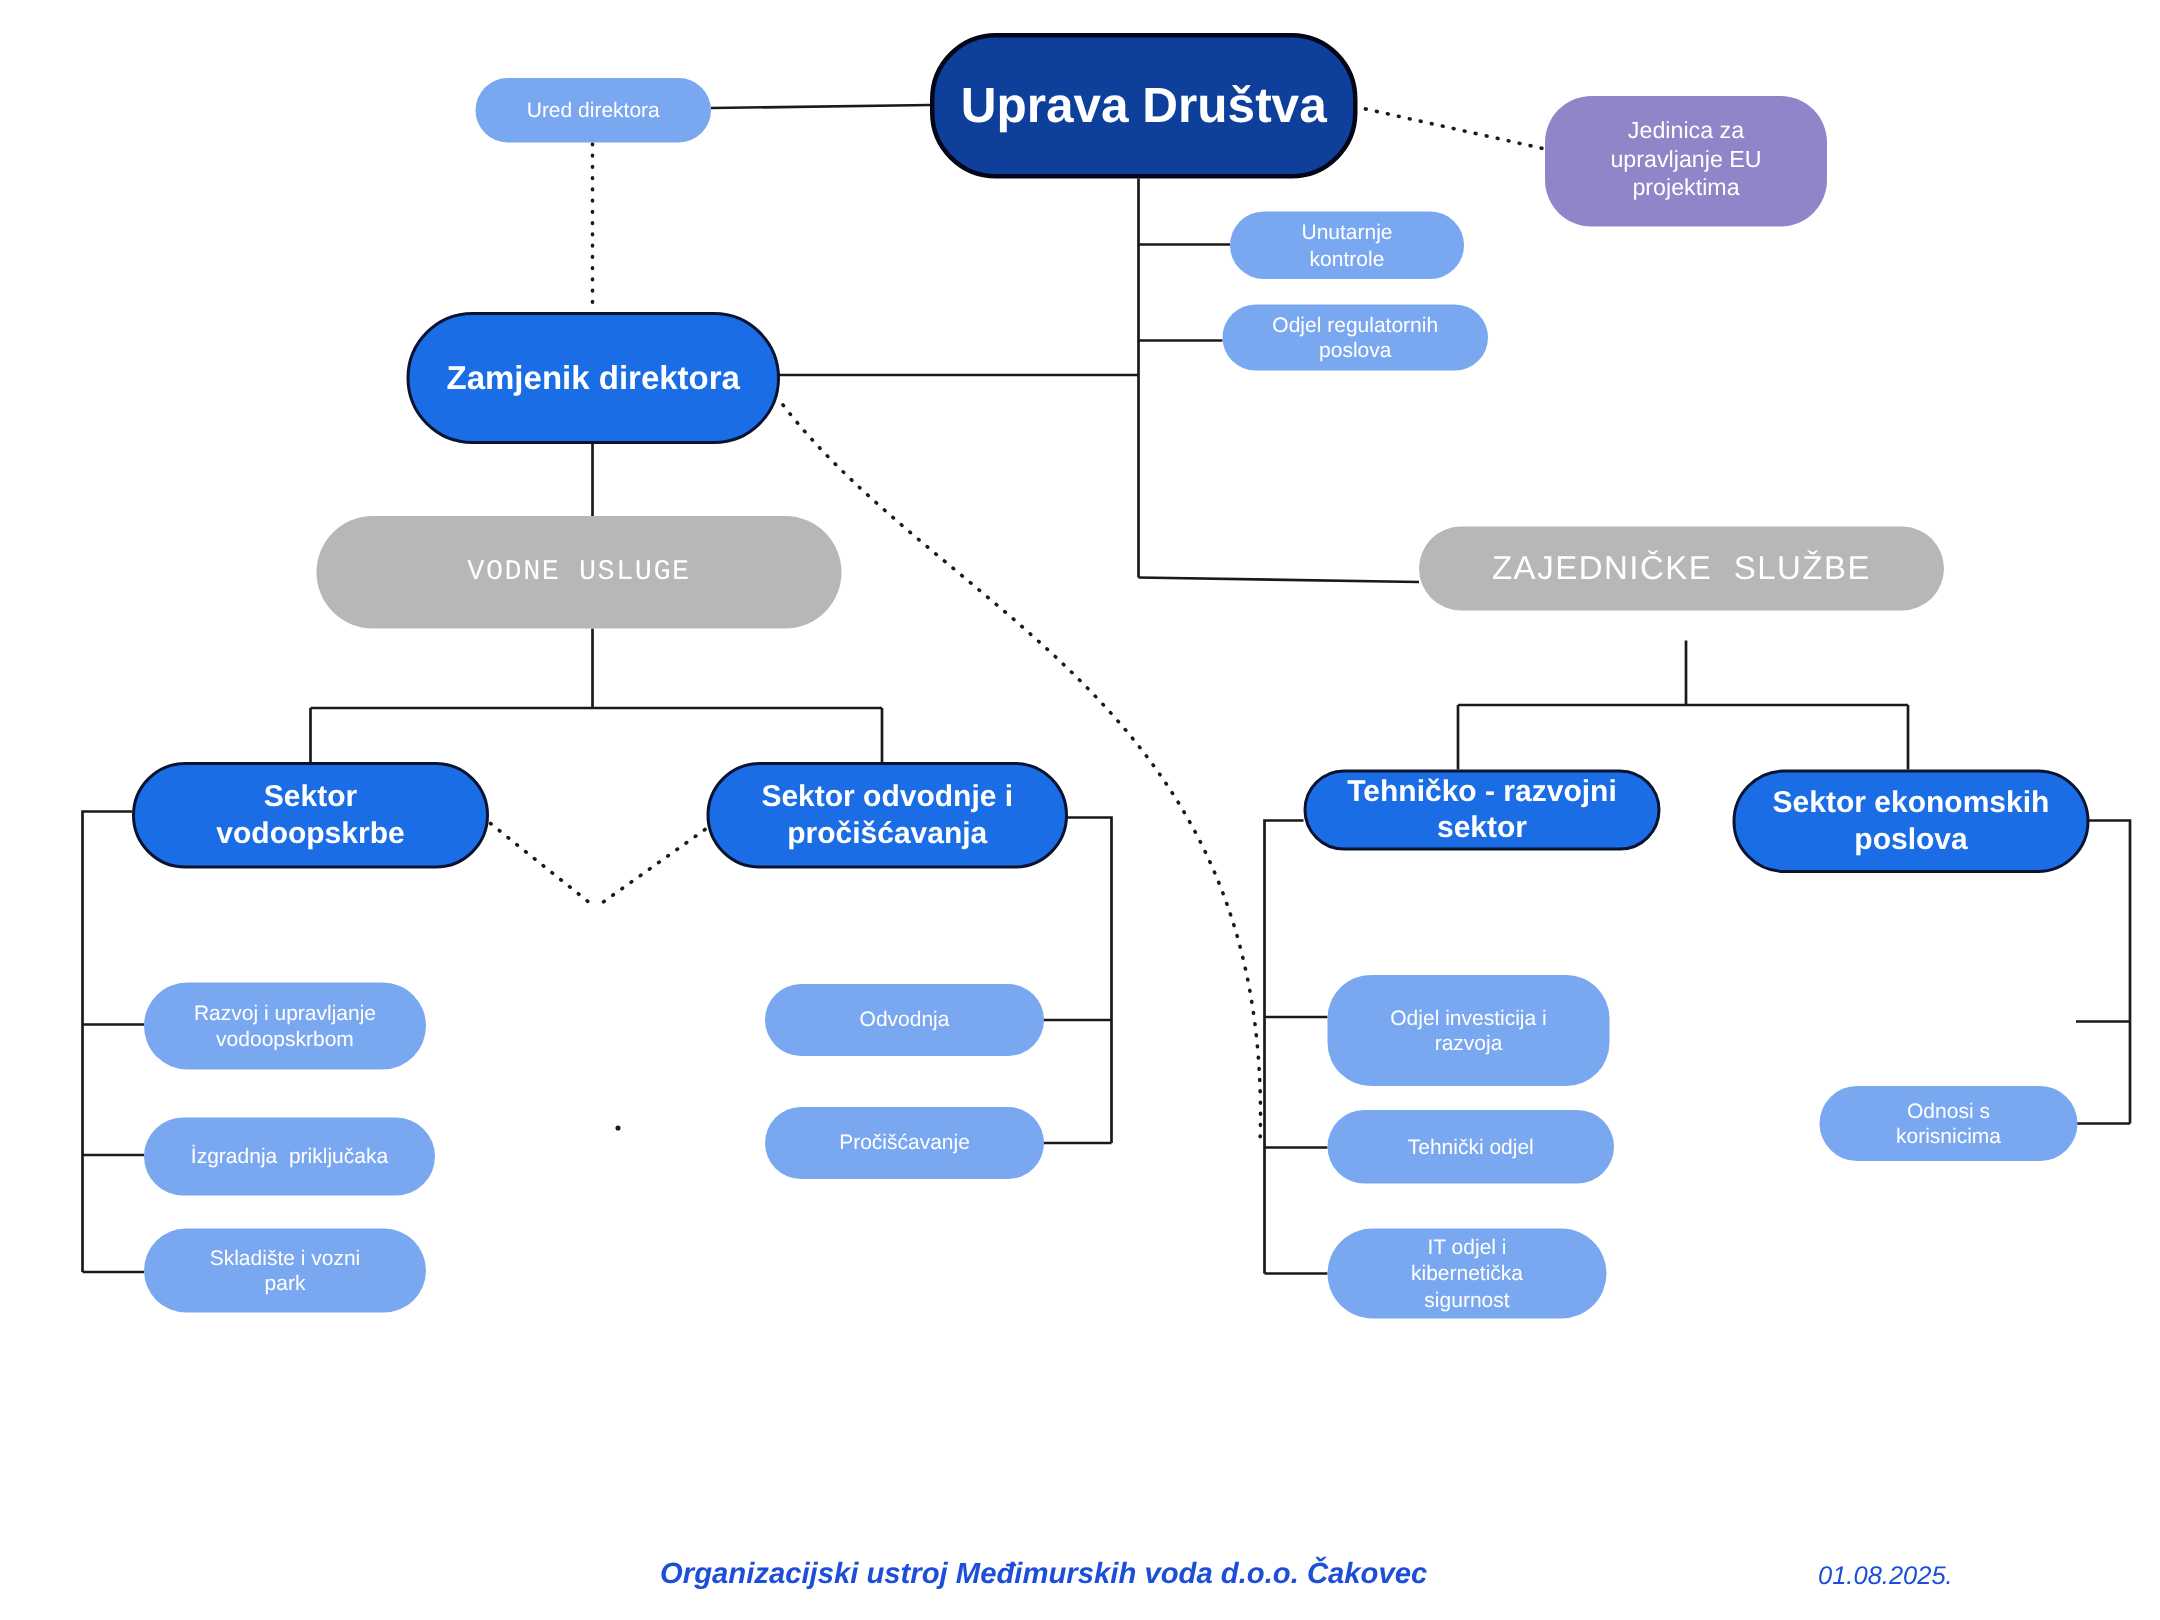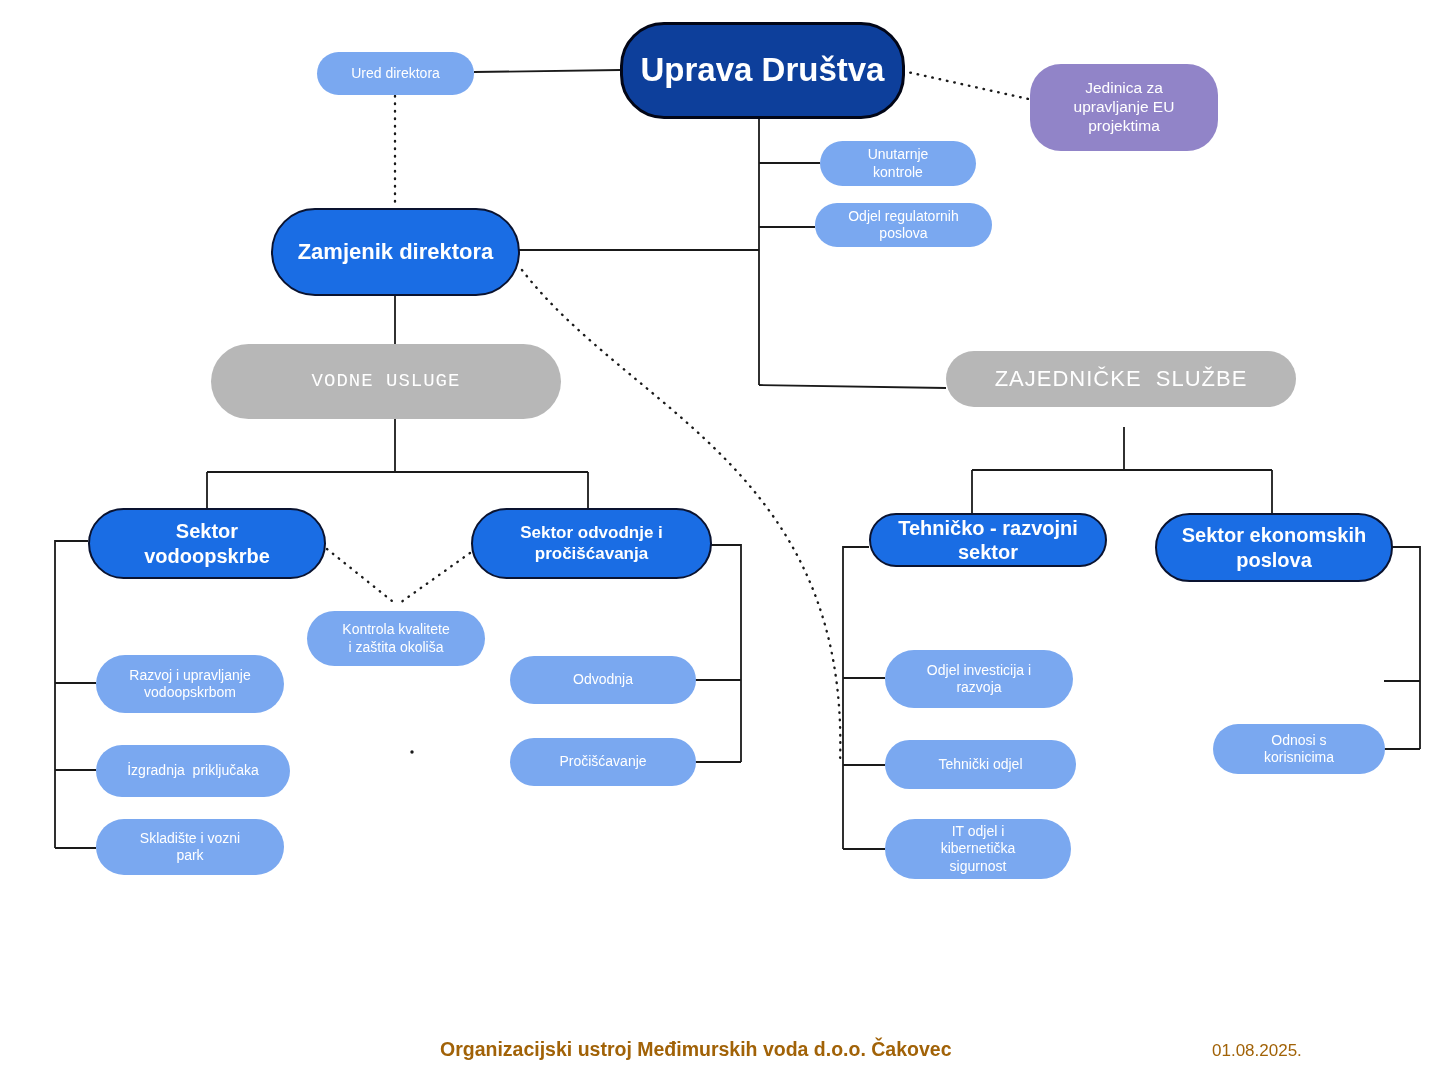--- a/index.html
+++ b/index.html
@@ -11,21 +11,21 @@
           stroke-dasharray:0.5 7;}
   #wires .dot{fill:var(--line);}
   .node{position:absolute;display:flex;align-items:center;justify-content:center;
         text-align:center;color:#ffffff;white-space:pre-wrap;box-sizing:border-box;
         line-height:1.22;font-size:14px;}
   .navy{background:var(--navy);border:3px solid #020617;font-weight:700;}
   .blue{background:var(--blue);border:2.5px solid #0a1330;font-weight:700;}
   .light{background:var(--light-blue);}
   .gray{background:var(--gray);letter-spacing:1px;}
   .purple{background:var(--purple);}
-  .caption{position:absolute;color:#a16207;}
+  .caption{position:absolute;color:#1d4ed8;font-style:italic;}
   .caption.title{font-weight:700;}
 </style>
 </head>
 <body>
 
 <div id="canvas">
 
   <svg id="wires" viewBox="0 0 1440 1080" xmlns="http://www.w3.org/2000/svg">
     <g class="solid">
       <path d="M474,72 L620,70"></path>
@@ -73,45 +73,43 @@
 
   <div class="node blue" style="left:271px;top:208px;width:249px;height:88px;border-radius:44px;font-size:22px;">Zamjenik direktora</div>
 
   <div class="node gray" style="left:211px;top:344px;width:350px;height:75px;border-radius:38px;font-size:19px;font-family:Liberation Mono, monospace;">VODNE USLUGE</div>
 
   <div class="node gray" style="left:946px;top:351px;width:350px;height:56px;border-radius:38px;font-size:22px;">ZAJEDNIČKE  SLUŽBE</div>
 
   <div class="node blue" style="left:88px;top:508px;width:238px;height:71px;border-radius:36px;font-size:20px;">Sektor
 vodoopskrbe</div>
 
-  <div class="node blue" style="left:471px;top:508px;width:241px;height:71px;border-radius:36px;font-size:17px;">Sektor odvodnje i
+  <div class="node blue" style="left:471px;top:508px;width:241px;height:71px;border-radius:36px;font-size:20px;">Sektor odvodnje i
 pročišćavanja</div>
 
   <div class="node blue" style="left:869px;top:513px;width:238px;height:54px;border-radius:35px;font-size:20px;">Tehničko - razvojni
 sektor</div>
 
   <div class="node blue" style="left:1155px;top:513px;width:238px;height:69px;border-radius:35px;font-size:20px;">Sektor ekonomskih
 poslova</div>
 
-  <div class="node light" style="left:307px;top:611px;width:178px;height:55px;border-radius:28px;">Kontrola kvalitete
-i zaštita okoliša</div>
 
   <div class="node light" style="left:96px;top:655px;width:188px;height:58px;border-radius:29px;">Razvoj i upravljanje
 vodoopskrbom</div>
 
   <div class="node light" style="left:96px;top:745px;width:194px;height:52px;border-radius:26px;">İzgradnja  priključaka</div>
 
   <div class="node light" style="left:96px;top:819px;width:188px;height:56px;border-radius:28px;">Skladište i vozni
 park</div>
 
   <div class="node light" style="left:510px;top:656px;width:186px;height:48px;border-radius:24px;">Odvodnja</div>
 
   <div class="node light" style="left:510px;top:738px;width:186px;height:48px;border-radius:24px;">Pročišćavanje</div>
 
-  <div class="node light" style="left:885px;top:650px;width:188px;height:58px;border-radius:29px;">Odjel investicija i
+  <div class="node light" style="left:885px;top:650px;width:188px;height:74px;border-radius:29px;">Odjel investicija i
 razvoja</div>
 
   <div class="node light" style="left:885px;top:740px;width:191px;height:49px;border-radius:25px;">Tehnički odjel</div>
 
   <div class="node light" style="left:885px;top:819px;width:186px;height:60px;border-radius:30px;">IT odjel i
 kibernetička
 sigurnost</div>
 
 
   <div class="node light" style="left:1213px;top:724px;width:172px;height:50px;border-radius:25px;">Odnosi s

